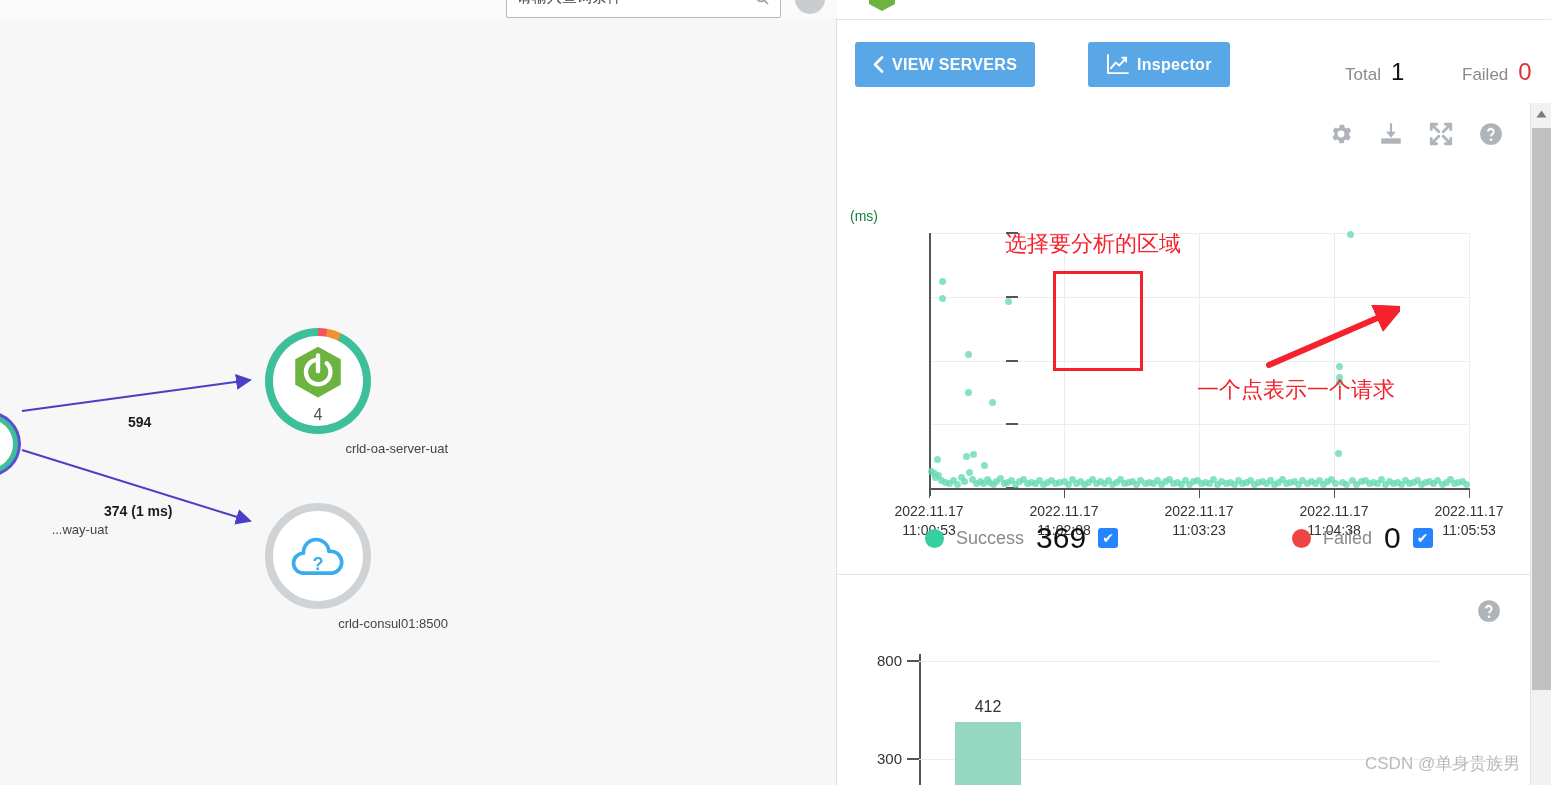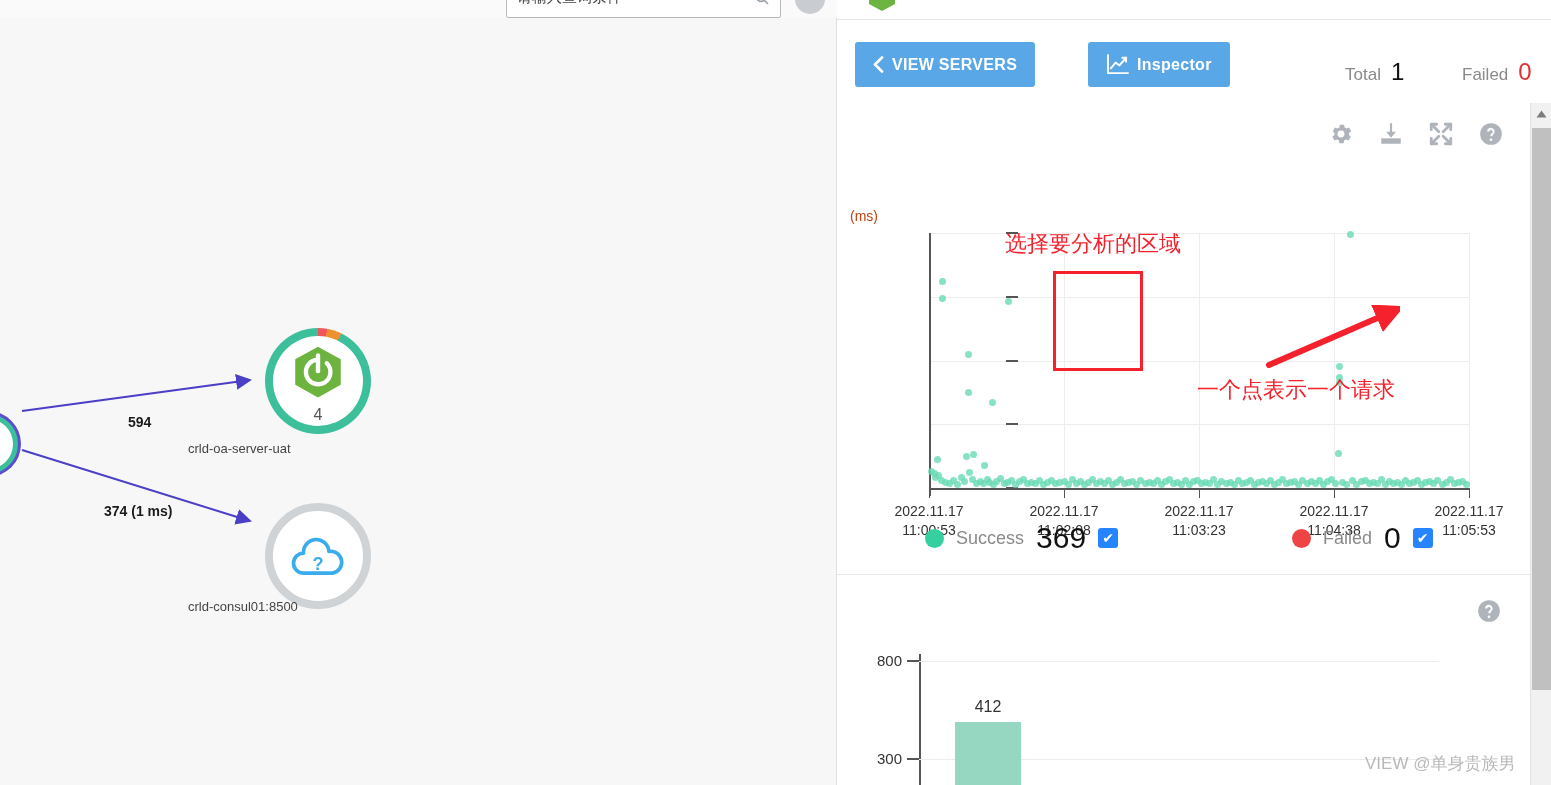--- a/index.html
+++ b/index.html
@@ -40,21 +40,21 @@
   }
 
   .map-canvas { position: absolute; left: 0; top: 18px; width: 837px; height: 767px; }
 
   .node { position: absolute; }
   .node .ring {
     position: absolute; left: 0; top: 0; border-radius: 50%;
     background: #fff;
   }
   .node .label {
-    position: absolute; width: 260px; text-align: left;
+    position: absolute; width: 260px; text-align: right;
     font-size: 13px; color: #444; white-space: nowrap;
   }
 
   
   #node-gateway { left: -42px; top: 396px; width: 60px; height: 60px; }
   #node-gateway .ring {
     width: 60px; height: 60px;
     border: 5px solid #3cbf9a;
     box-shadow: 0 0 0 3px #5a4fcf;
   }
@@ -85,21 +85,21 @@
   #node-oa .label { left: -77px; top: 113px; }
 
   
   #node-consul { left: 265px; top: 485px; width: 106px; height: 106px; }
   #node-consul .ring {
     width: 106px; height: 106px; border: 8px solid #cfd3d6; background: #fff;
   }
   #node-consul .cloudicon {
     position: absolute; left: 24px; top: 30px; width: 58px; height: 44px;
   }
-  #node-consul .label { left: -77px; top: 96px; }
+  #node-consul .label { left: -77px; top: 113px; }
 
   .edge-label {
     position: absolute; font-size: 14px; font-weight: bold; color: #1a1a1a;
     white-space: nowrap;
   }
   #edge-label-1 { left: 128px; top: 396px; }
   #edge-label-2 { left: 104px; top: 485px; }
 
   
   #details-panel {
@@ -151,21 +151,21 @@
   #chart-tools {
     position: absolute; right: 32px; top: 18px;
     display: flex; gap: 24px; align-items: center;
   }
   .tool-icon { width: 26px; height: 26px; color: #aeb4ba; cursor: pointer; }
 
   #scatter-plot {
     position: absolute; left: 0; top: 50px; width: 699px; height: 290px;
   }
   .yunit {
-    position: absolute; left: 13px; top: 55px; font-size: 14px; color: #c2410c;
+    position: absolute; left: 13px; top: 55px; font-size: 14px; color: #15803d;
   }
   #plot-area {
     position: absolute; left: 92px; top: 80px; width: 540px; height: 255px;
   }
   .ytick-dash {
     position: absolute; left: 77px; width: 12px; height: 2px; background: #555;
     transform: translateY(-1px);
   }
   .xtick-mark {
     position: absolute; top: 0; width: 1px; height: 10px; background: #555;
@@ -612,14 +612,14 @@
   <div id="anno-text-1">选择要分析的区域</div>
   <svg id="anno-arrow" viewBox="0 0 135 65">
     <defs>
       <marker id="annoHead" markerWidth="5" markerHeight="5" refX="2.2" refY="2.5" orient="auto" markerUnits="strokeWidth">
         <path d="M0,0 L5,2.5 L0,5 z" fill="#f5222d"></path>
       </marker>
     </defs>
     <line x1="4" y1="60" x2="124" y2="8" stroke="#f5222d" stroke-width="6" marker-end="url(#annoHead)" stroke-linecap="round"></line>
   </svg>
 
-  <div id="watermark">VIEW @单身贵族男</div>
+  <div id="watermark">CSDN @单身贵族男</div>
 </div>
 
 </body></html>

